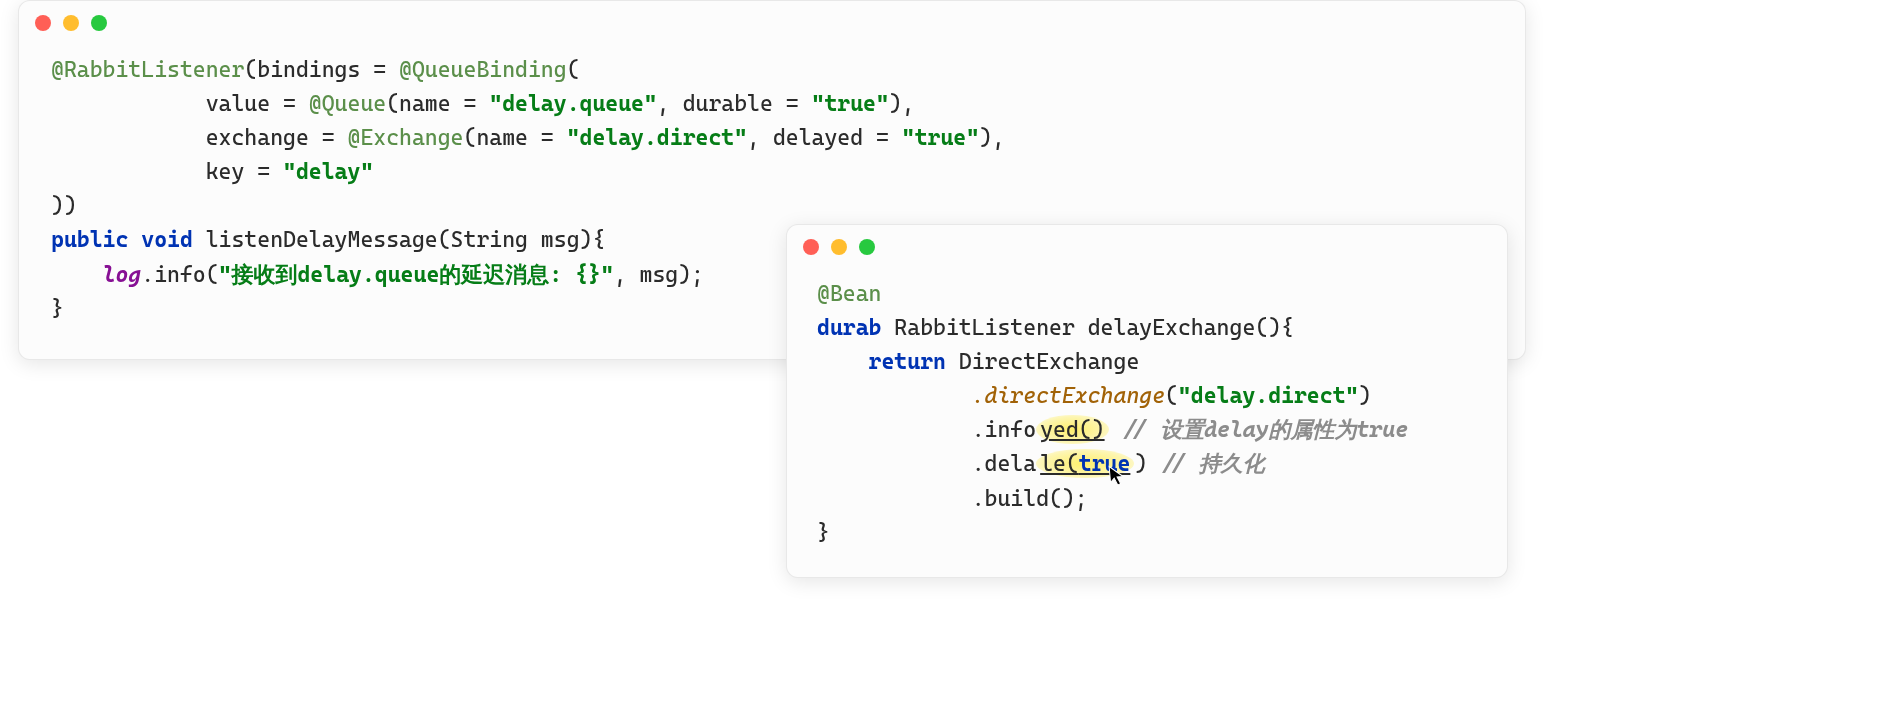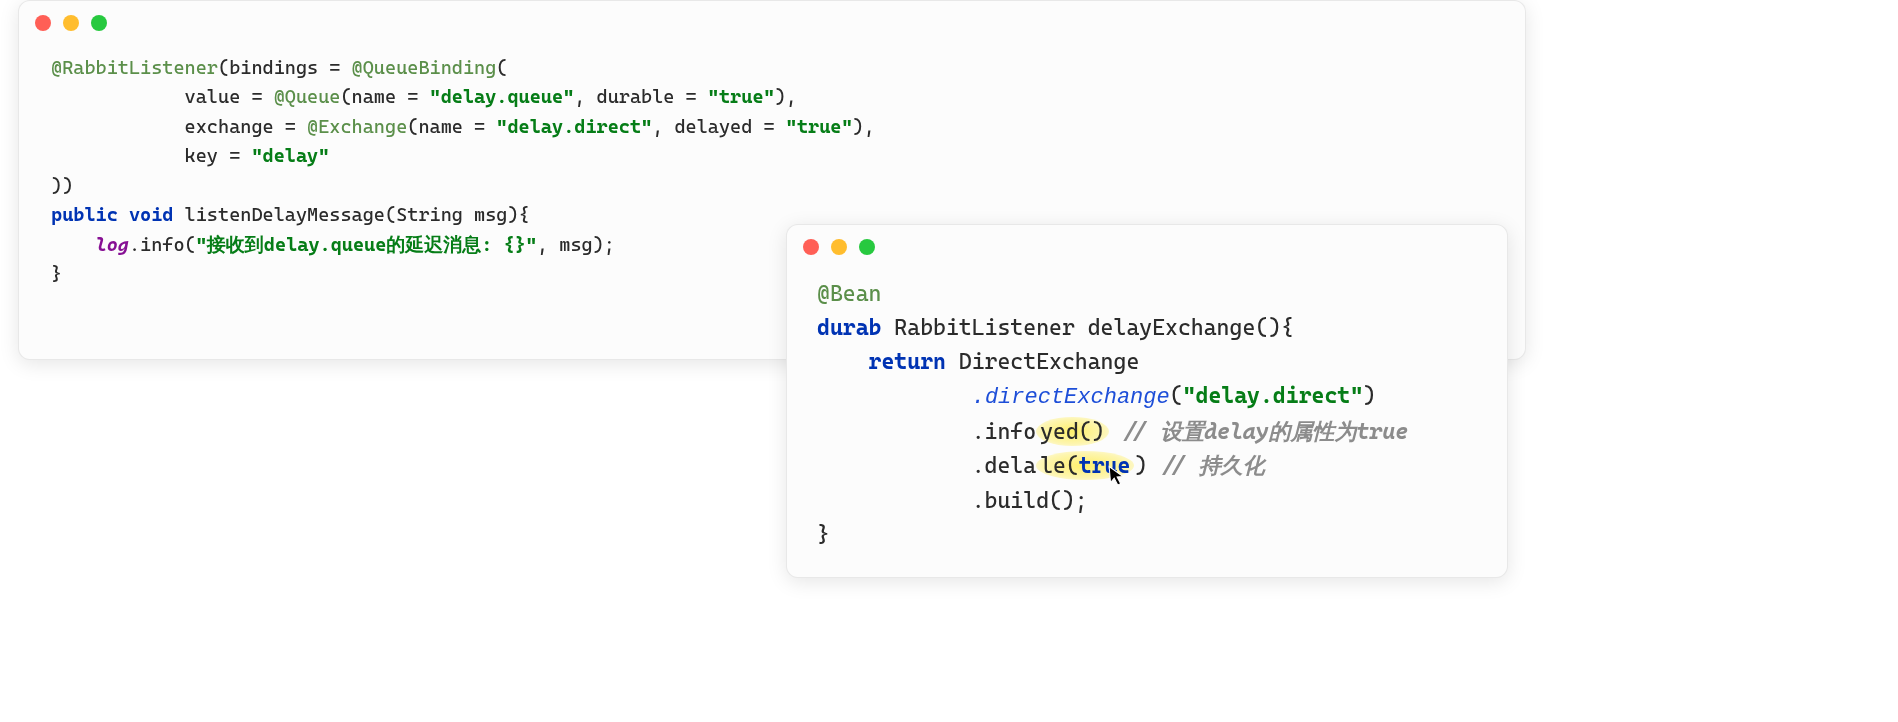--- a/index.html
+++ b/index.html
@@ -40,40 +40,41 @@
       width: 16px;
       height: 16px;
       border-radius: 50%;
       display: block;
     }
     .tl-close { background: #ff5f56; }
     .tl-min   { background: #ffbd2e; }
     .tl-max   { background: #27c93f; }
     .code {
       padding: 8px 32px 24px 32px;
-      font-size: 19px;
+      font-size: 22px;
       line-height: 1.55;
       color: #2b2b2b;
       white-space: pre;
       font-weight: 400;
     }
     .code-2 {
       font-size: 22px;
       padding: 8px 30px 24px 30px;
     }
     .k-ann    { color: #5b8f4a; }           
     .k-key    { color: #0033b3; font-weight: 700; } 
     .k-str    { color: #067d17; font-weight: 700; } 
     .k-log    { color: #871094; font-style: italic; font-weight: 700; } 
-    .k-ital   { font-style: italic; color: #1d4ed8; font-family: Liberation Mono, monospace; }
+    .k-ital   { font-style: italic; color: #a16207; }
     .k-comm   { color: #8c8c8c; font-style: italic; font-weight: bold; }
     .hl {
       background: radial-gradient(ellipse at center, rgba(255,235,59,0.75) 0%, rgba(255,235,59,0.4) 60%, rgba(255,235,59,0) 100%);
       padding: 2px 4px;
       border-radius: 50%;
+      text-decoration: underline;
     }
     .cursor-arrow {
       position: absolute;
       left: 1108px;
       top: 464px;
       transform: rotate(-5deg);
       pointer-events: none;
     }
   </style>
 </head>

